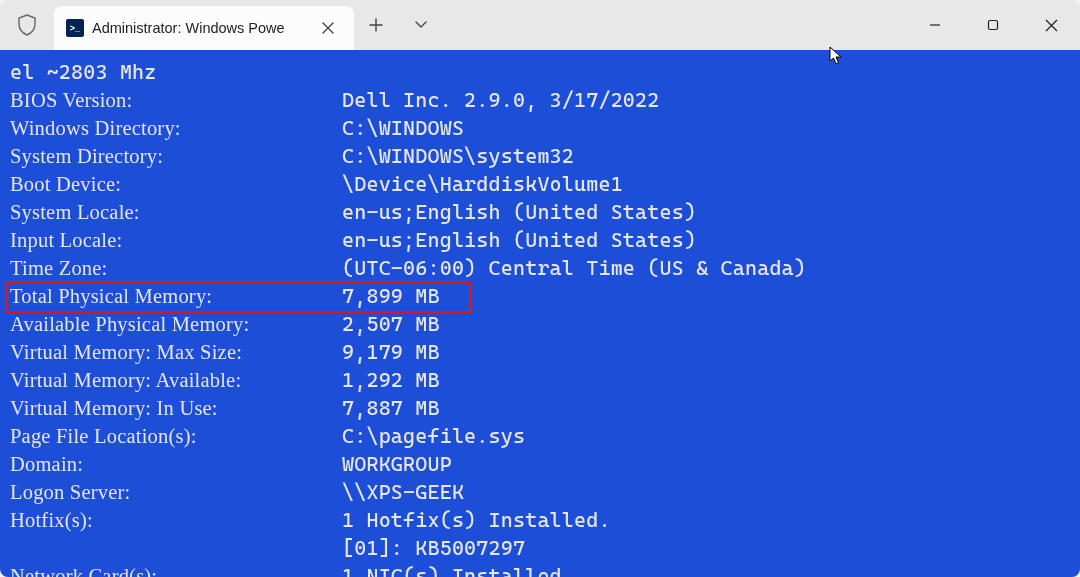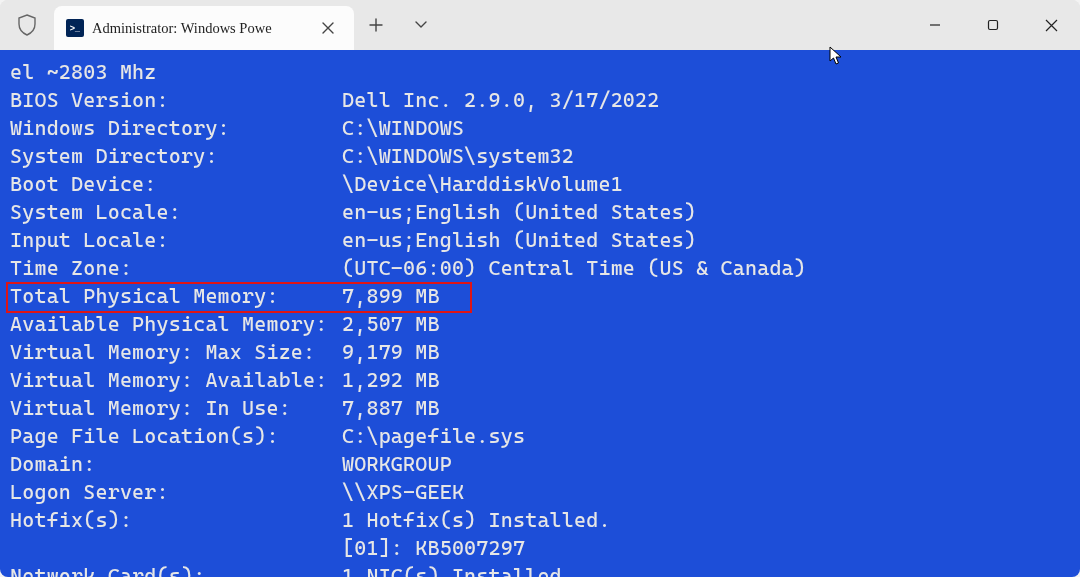--- a/index.html
+++ b/index.html
@@ -10,39 +10,39 @@
     }
     .window { width: 100%; height: 100%; display: flex; flex-direction: column; background: #e8e8e8; border-radius: 8px; overflow: hidden; }
     .titlebar { height: 50px; background: #e8e8e8; display: flex; align-items: stretch; border-bottom: none; }
     .tb-left { display: flex; align-items: center; }
     .shield-area { width: 54px; display:flex; align-items:center; justify-content:center; }
     .tab {
       display: flex; align-items: center; gap: 8px;
       background: #fcfcfc; border-top-left-radius: 8px; border-top-right-radius: 8px;
       padding: 0 12px; margin-top: 6px; height: 44px; min-width: 300px; position: relative;
     }
-    .tab .tab-title { font-size: 14.5px; color: #222; white-space: nowrap; overflow:hidden; text-overflow:ellipsis; max-width: 210px; font-family: Liberation Serif, serif; }
+    .tab .tab-title { font-size: 14.5px; color: #222; white-space: nowrap; overflow:hidden; text-overflow:ellipsis; max-width: 210px; }
     .tab .ps-badge {
       width: 18px; height: 18px; background: #012456; display:flex; align-items:center; justify-content:center;
       color:#fff; font-size:9px; font-weight:bold; border-radius:2px;
     }
     .tab .close-x { margin-left:auto; width:28px; height:28px; display:flex; align-items:center; justify-content:center; cursor:pointer; border-radius:4px; }
     .new-tab, .dropdown-btn { width:44px; display:flex; align-items:center; justify-content:center; cursor:pointer; }
     .divider { width:1px; background:#c8c8c8; margin: 12px 0; }
     .win-controls { margin-left:auto; display:flex; }
     .win-btn { width:58px; display:flex; align-items:center; justify-content:center; cursor:pointer; }
 
     .terminal {
       flex:1; background:#1d4ed8; color:#e6e6e6;
       font-family: "Cascadia Mono","Consolas",monospace;
       font-size: 20.5px; line-height: 28px; letter-spacing: 0.2px;
       padding: 8px 10px 6px 10px; overflow:hidden; white-space: pre;
     }
     .row { display:flex; }
-    .label { width: 332px; }
+    .label { width: 332px; font-family: Liberation Serif, serif; }
     .highlight { position:relative; }
     .highlight::after {
       content:""; position:absolute; left:-4px; top:0; width: 462px; height:27px;
       border:2px solid #e01515; pointer-events:none;
     }
     svg { display:block; }
   </style>
 </head>
 <body>
 

